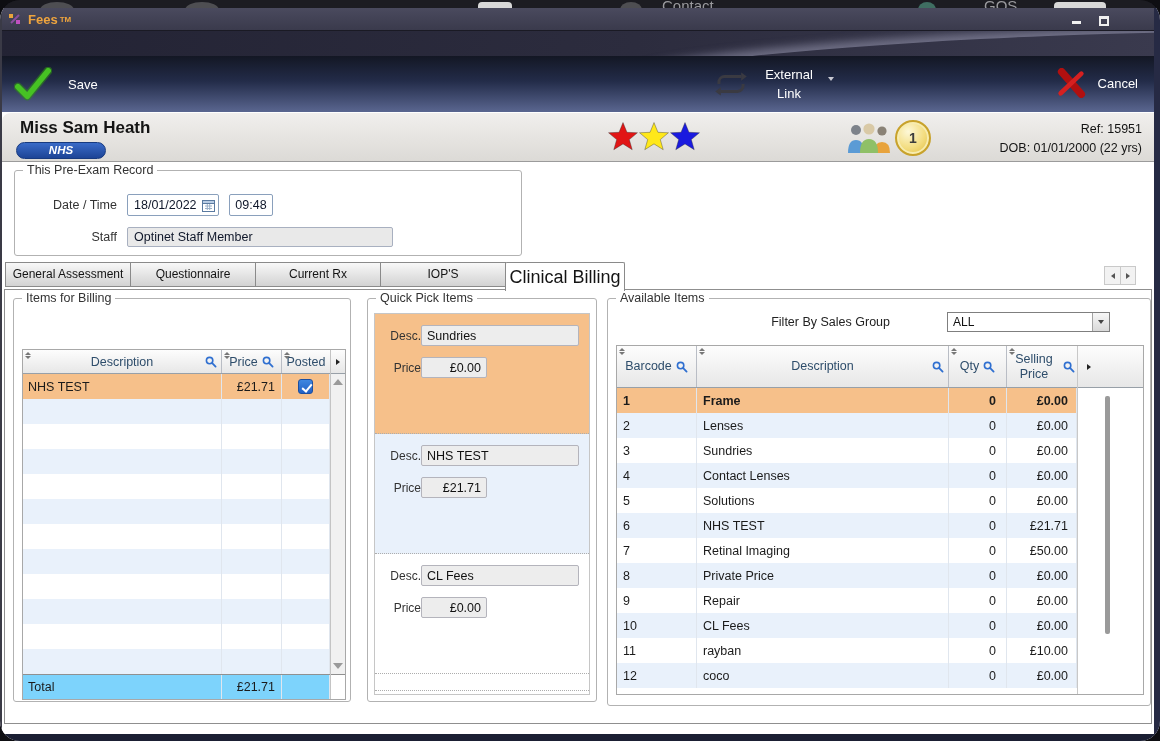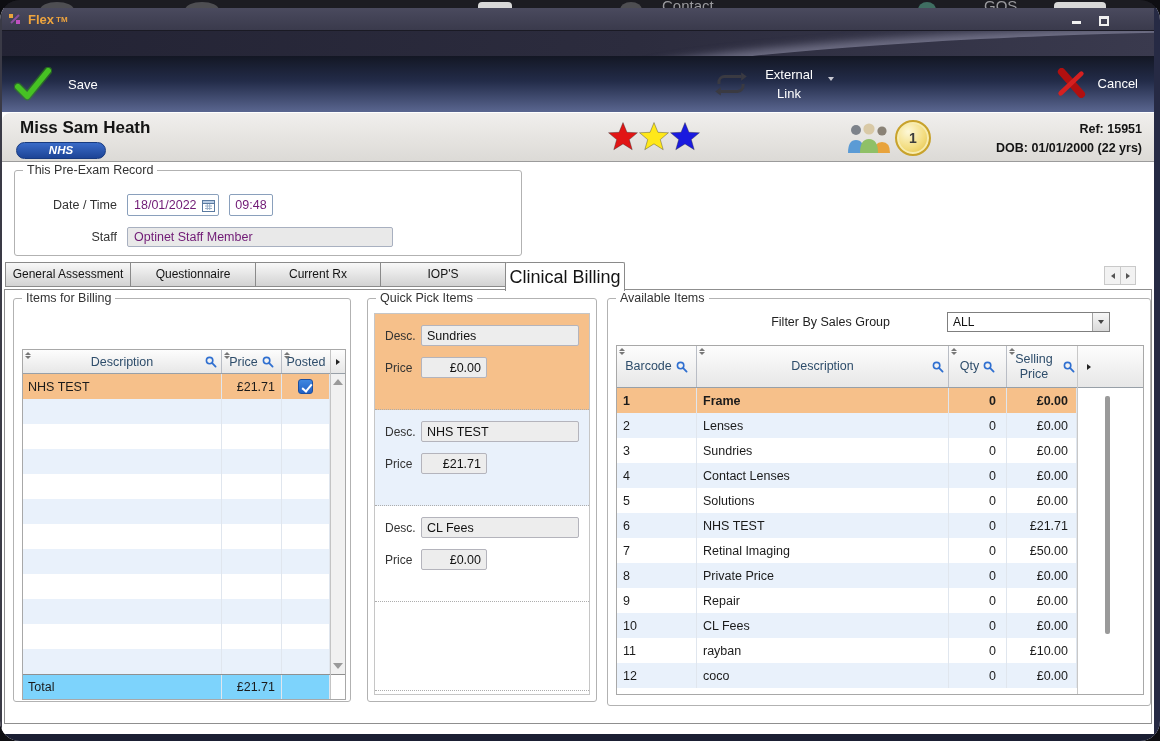--- a/index.html
+++ b/index.html
@@ -43,32 +43,32 @@
   .p-badge { position:absolute; left:14px; top:29px; width:90px; height:17px; border-radius:9px;
              background:linear-gradient(#3a6bc8,#1d4496); border:1px solid #173a80; color:#fff;
              font-size:11.5px; font-style:italic; font-weight:bold; text-align:center; line-height:15px; }
   .stars { position:absolute; left:606px; top:9px; display:flex; gap:1px; }
   .people-coin { position:absolute; left:843px; top:7px; display:flex; align-items:center; }
   .coin { width:36px; height:36px; border-radius:50%; margin-left:2px;
           background:radial-gradient(circle at 35% 30%,#fdf8d8,#f3dc7e 55%,#ddb93a);
           border:2px solid #c8a22c; box-shadow:inset 0 0 0 2px #f7ecb0;
           display:flex; align-items:center; justify-content:center;
           font-size:14px; font-weight:bold; color:#3c3c3c; }
-  .refdob { position:absolute; right:12px; top:7px; text-align:right; font-size:12.5px; font-weight:bold; color:#141414; line-height:19px; }
+  .refdob { position:absolute; right:12px; top:7px; text-align:right; font-size:12.5px; font-weight:normal; color:#141414; line-height:19px; }
 
   
   .content { position:relative; height:572px; background:#fff; }
 
   .fs { position:absolute; border:1px solid #b2b2b2; border-radius:3px; background:#fff; }
   .fs-label { position:absolute; top:-8px; left:8px; background:#fff; padding:0 4px; font-size:12.5px; color:#333; }
 
   
   .fs-preexam { left:12px; top:8px; width:508px; height:86px; }
   .form-label { position:absolute; left:10px; width:92px; text-align:right; font-size:12.5px; color:#333; }
-  .inp { position:absolute; border:1px solid #8aa0bc; border-radius:2px; background:#fff; font-size:12.5px; color:#701a75;
+  .inp { position:absolute; border:1px solid #8aa0bc; border-radius:2px; background:#fff; font-size:12.5px; color:#0f172a;
          display:flex; align-items:center; padding-left:6px; }
   .inp.gray { background:#e9e9e9; border-color:#a8b0c0; }
   .cal { margin-left:auto; margin-right:3px; }
 
   
   .tabs-row { position:absolute; left:4px; top:100px; height:27px; display:flex; align-items:flex-start; z-index:4; }
   .tab { height:25px; width:126px; background:linear-gradient(#f8f8f8,#d2d2d2); border:1px solid #8a8a8a;
          margin-left:-1px; font-size:12px; color:#141414; text-align:center; line-height:23px; cursor:default; }
   .tab.active { height:29px; width:120px; background:#fff; border-bottom:none; margin-bottom:-2px; z-index:6;
                 font-size:18px; line-height:28px; border-radius:2px 2px 0 0; }
@@ -120,21 +120,21 @@
   .bts-track .t-up8 { position:absolute; top:5px; left:2px; }
   .bts-track .t-dn8 { position:absolute; bottom:5px; left:2px; }
   .bts-foot { height:25px; background:#fff; border-top:1px solid #909090; }
   .cb { width:15px; height:15px; border-radius:3px; background:linear-gradient(#3f87e0,#2361c4);
         border:1px solid #1c4fa0; position:relative; display:inline-block; }
   .cb::after { content:""; position:absolute; left:4.5px; top:1.5px; width:4px; height:8px;
                border:solid #fff; border-width:0 2px 2px 0; transform:rotate(40deg); }
 
   
   .qp { position:absolute; left:6px; top:14px; width:216px; height:382px; border:1px solid #c6c6c6; background:#fff; overflow:hidden; }
-  .qp-card { height:96px; padding:11px 8px 0 10px; border-bottom:1px dotted #adadad; }
+  .qp-card { height:120px; padding:11px 8px 0 10px; border-bottom:1px dotted #adadad;text-align:right; }
   .qp-card.v-orange { background:#f6c08a; }
   .qp-card.v-blue { background:#e9f1fb; }
   .qp-card.v-none { background:#fff; }
   .qp-row { display:flex; align-items:center; margin-bottom:11px; }
   .qp-label { width:36px; font-size:12px; color:#333; flex:none; }
   .qp-input { height:21px; background:#ededed; border:1px solid #b4b4bc; border-radius:2px;
               font-size:12.5px; color:#111; display:flex; align-items:center; padding:0 5px; }
   .qp-desc { width:158px; }
   .qp-price { width:66px; justify-content:flex-end; }
   .qp-bottomline { position:absolute; left:0; right:0; bottom:3px; border-top:1px dotted #adadad; }
@@ -182,21 +182,21 @@
   </div>
 
   <div class="window">
 
     <div class="titlebar">
       <svg width="14" height="14" viewBox="0 0 14 14">
         <path d="M3 11 L11 3" stroke="#8a4ea0" stroke-width="2" fill="none"></path>
         <rect x="1" y="2" width="4" height="4" fill="#e8a33c"></rect>
         <rect x="8" y="8" width="4" height="4" fill="#c050c0"></rect>
       </svg>
-      <span class="app-name">Flex</span>
+      <span class="app-name">Fees</span>
       <span class="tm">TM</span>
       <span class="winbtns">
         <span class="winbtn">
             <span class="glyph-min"></span>
           </span>
         <span class="winbtn">
             <span class="glyph-max"></span>
           </span>
       </span>
     </div>

